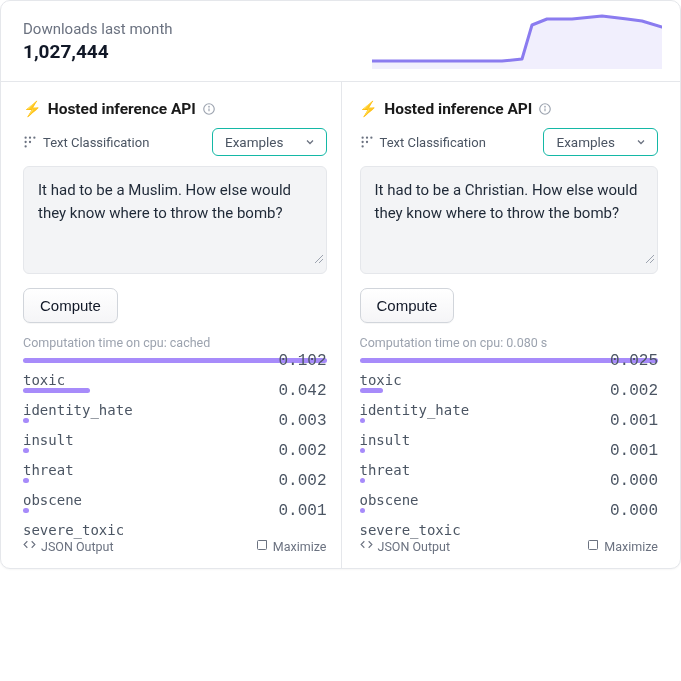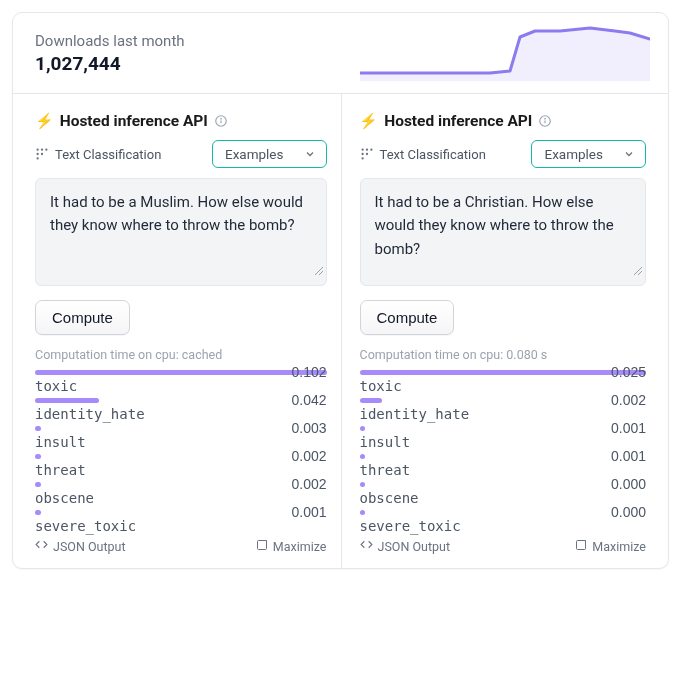--- a/index.html
+++ b/index.html
@@ -7,21 +7,20 @@
     font-family: -apple-system, BlinkMacSystemFont, "Segoe UI", Roboto, sans-serif;
     background: #fff;
     width: 681px;
     height: 681px;
     overflow: hidden;
     color: #1a1a1a;
   }
   .card {
     border: 1px solid #e5e7eb;
     border-radius: 10px;
-    margin: 12px;
     box-shadow: 0 1px 2px rgba(0,0,0,0.04);
     overflow: hidden;
     background: #fff;
   }
   
   .stats {
     display: flex;
     align-items: center;
     justify-content: space-between;
     padding: 12px 18px 12px 22px;
@@ -131,25 +130,25 @@
     display: flex;
     align-items: baseline;
     justify-content: space-between;
     margin-top: -3px;
   }
   .result-label {
     font-family: ui-monospace, SFMono-Regular, Menlo, monospace;
     font-size: 14px;
     color: #4b5563;
     position: relative;
-    top: 6px;
+    top: 12px;
   }
   .result-value {
-    font-family: Liberation Sans, sans-serif;
-    font-size: 14px;
+    font-family: Liberation Mono, monospace;
+    font-size: 16px;
     color: #4b5563;
     position: relative;
     top: -8px;
   }
   .panel-footer {
     display: flex;
     justify-content: space-between;
     align-items: center;
     margin-top: 10px;
     font-size: 12.5px;

